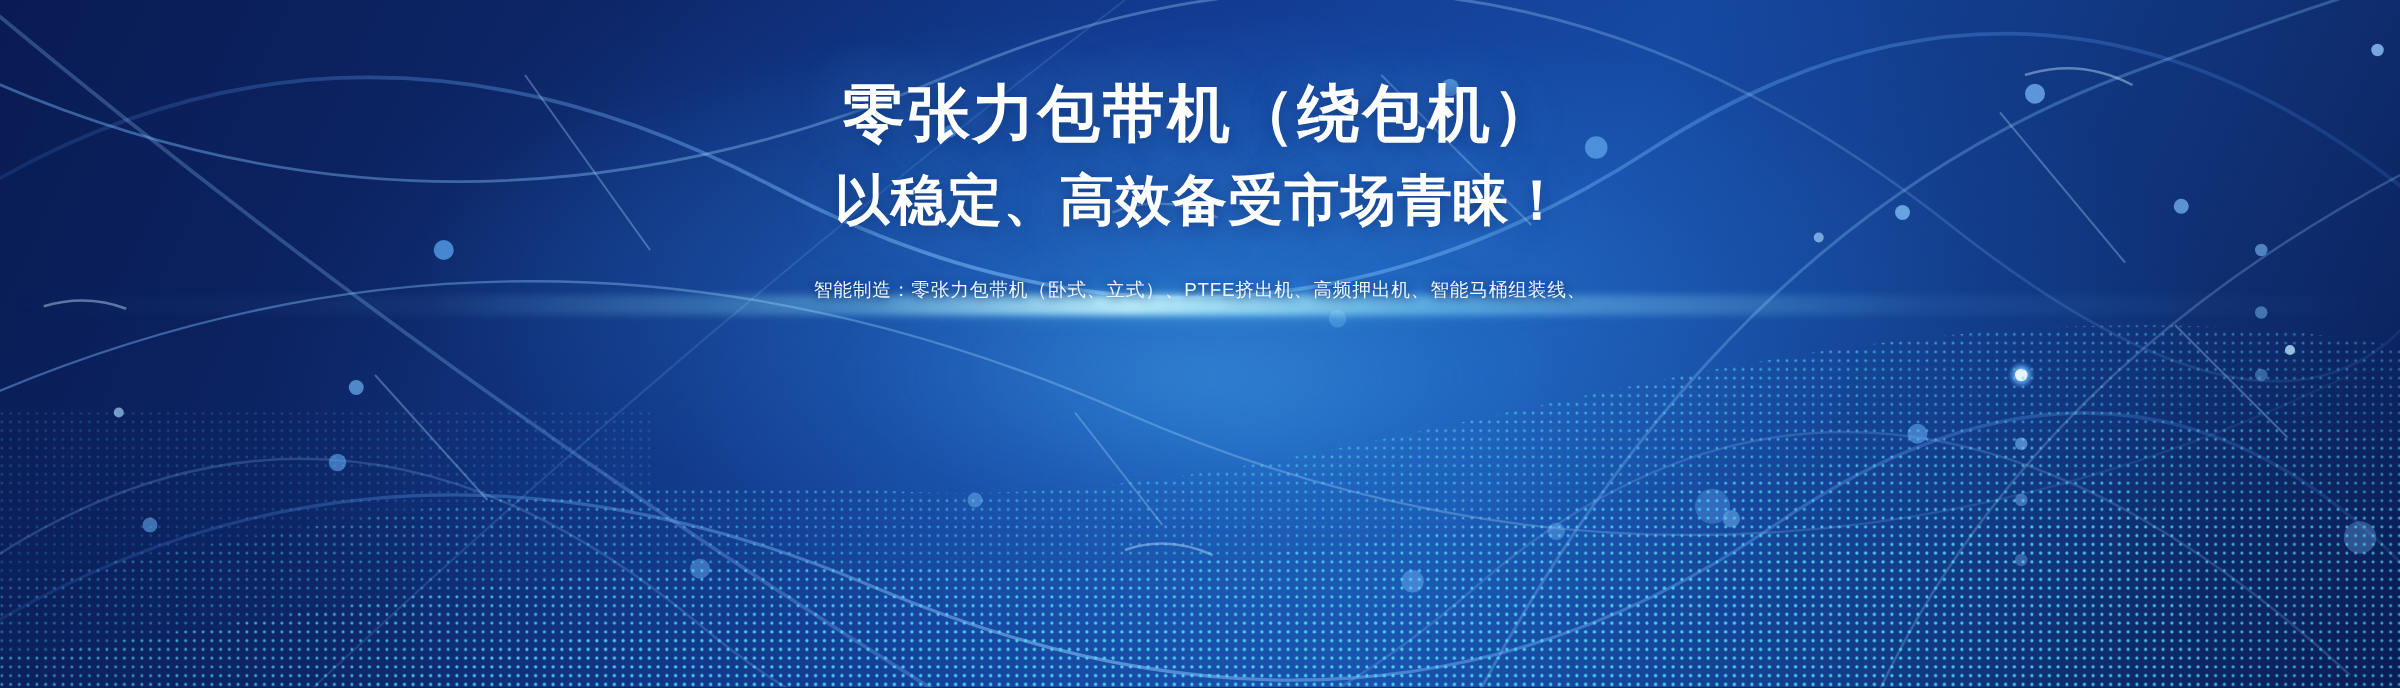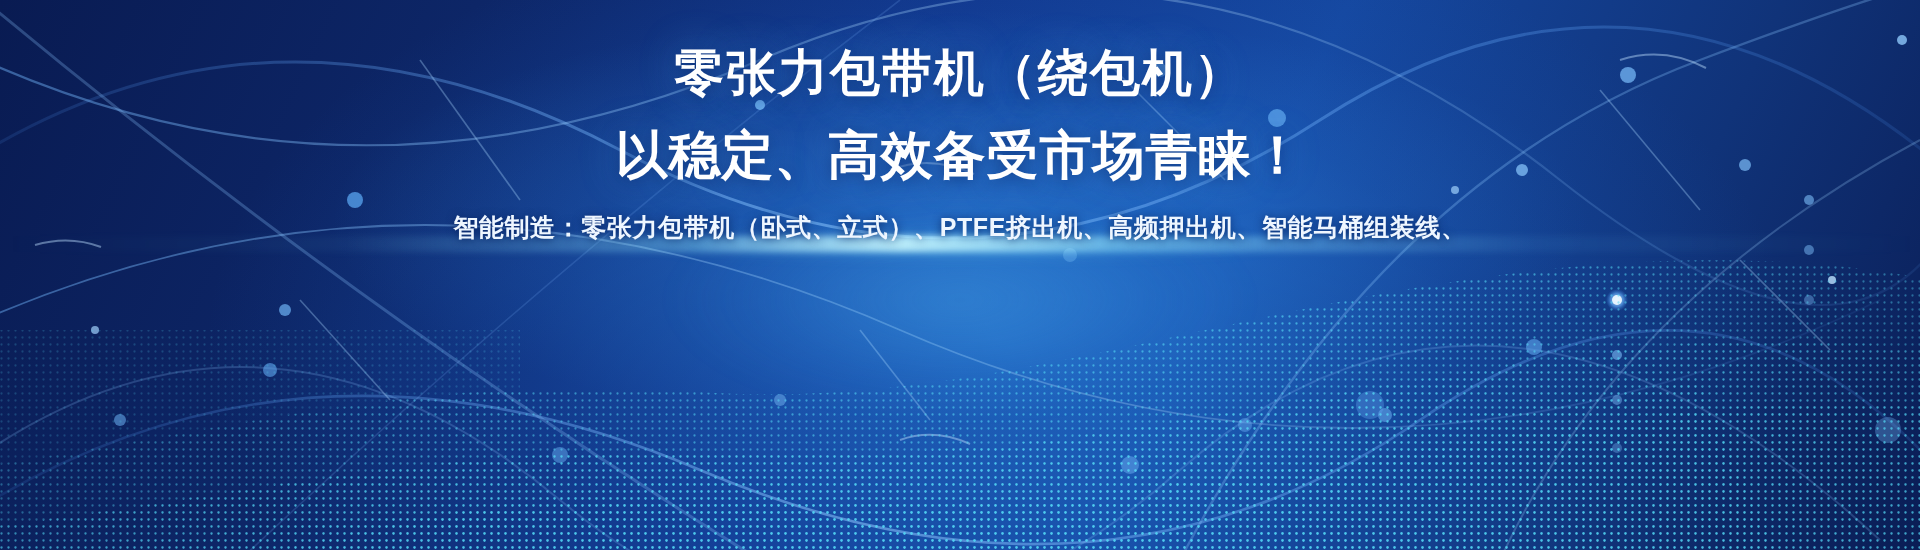--- a/index.html
+++ b/index.html
@@ -30,29 +30,29 @@
   }
   .glow-center{
     position:absolute;left:50%;top:300px;transform:translate(-50%,-50%);
     width:760px;height:300px;
     background:radial-gradient(ellipse 50% 50% at 50% 50%, rgba(92,200,255,0.22) 0%, rgba(60,160,240,0.06) 55%, rgba(0,0,0,0) 78%);
     filter:blur(10px);
   }
 
   
   .content{position:absolute;inset:0;display:flex;flex-direction:column;
-           align-items:center;justify-content:flex-start;padding-top:42px;}
+           align-items:center;justify-content:flex-start;padding-top:60px;}
   .title-line{
     color:#ffffff;font-weight:700;letter-spacing:2px;white-space:nowrap;
     text-shadow:0 2px 16px rgba(8,40,110,0.75), 0 0 38px rgba(90,180,255,0.45);
   }
   .title-1{font-size:50px;line-height:62px;}
-  .title-2{font-size:52px;line-height:66px;margin-top:18px;letter-spacing:1px;}
+  .title-2{font-size:44px;line-height:66px;margin-top:6px;letter-spacing:1px;}
   .sub{
-    color:#eef6ff;font-size:25px;line-height:30px;font-weight:700;
+    color:#eef6ff;font-size:15px;line-height:30px;font-weight:400;
     white-space:nowrap;letter-spacing:.6px;
     text-shadow:0 1px 8px rgba(6,32,92,0.85);
   }
   .sub-1{margin-top:24px;}
   .sub-2{margin-top:16px;}
 </style>
 </head>
 <body>
 
 <div class="banner">

